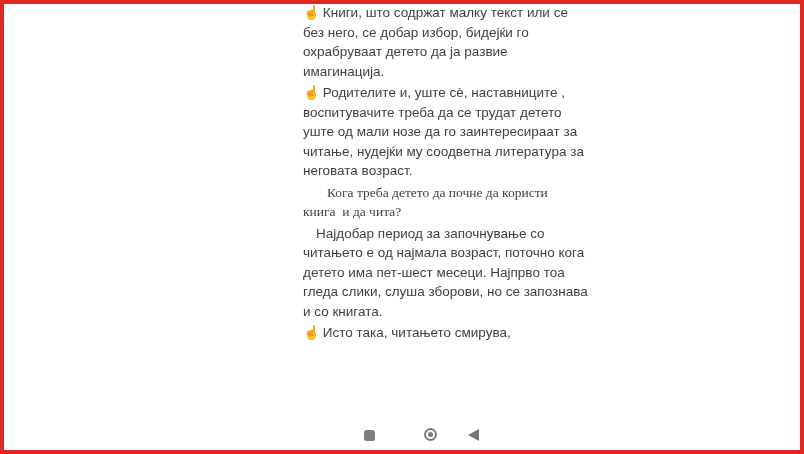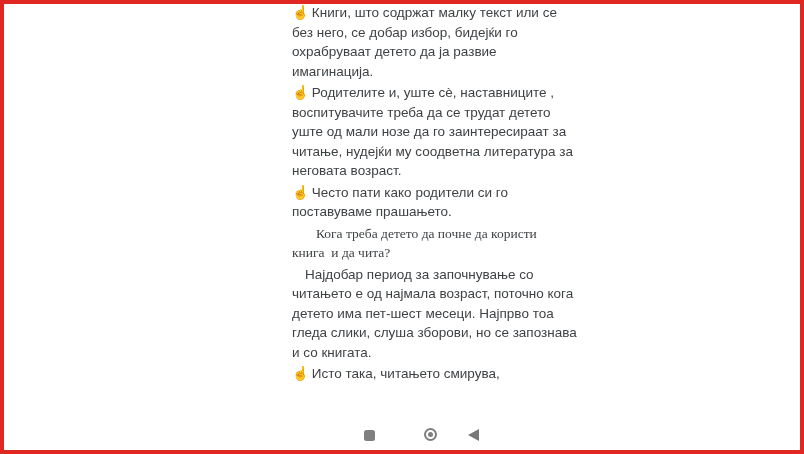--- a/index.html
+++ b/index.html
@@ -23,21 +23,21 @@
     position: absolute;
     left: 292px;
     top: 3px;
     width: 310px;
     color: var(--text-gray, #3f4245);
     font-size: 13.5px;
     line-height: 19.5px;
     z-index: 1;
   }
   .para {
-    margin: 0 0 2px 0;
+    margin: 0 0 2px 11px;
     white-space: pre-wrap;
   }
   .para.indent-lg { text-indent: 24px; font-family: Liberation Serif, serif; }
   .para.indent-sm { text-indent: 13px; }
   .emoji {
     color: var(--emoji-gold, #f0a930);
     margin-right: 3px;
     font-weight: bold;
   }
   .nav-recents {
@@ -86,22 +86,20 @@
 без него, се добар избор, бидејќи го
 охрабруваат детето да ја развие
 имагинација.</span></div>
 
   <div class="para"><span class="emoji">☝</span><span>Родителите и, уште сè, наставниците ,
 воспитувачите треба да се трудат детето
 уште од мали нозе да го заинтересираат за
 читање, нудејќи му соодветна литература за
 неговата возраст.</span></div>
 
-  <div class="para"><span class="emoji">☝</span><span>Често пати како родители си го
-поставуваме прашањето.</span></div>
 
   <div class="para indent-lg"><span>Кога треба детето да почне да користи
 книга  и да чита?</span></div>
 
   <div class="para indent-sm"><span>Најдобар период за започнување со
 читањето е од најмала возраст, поточно кога
 детето има пет-шест месеци. Најпрво тоа
 гледа слики, слуша зборови, но се запознава
 и со книгата.</span></div>
 

